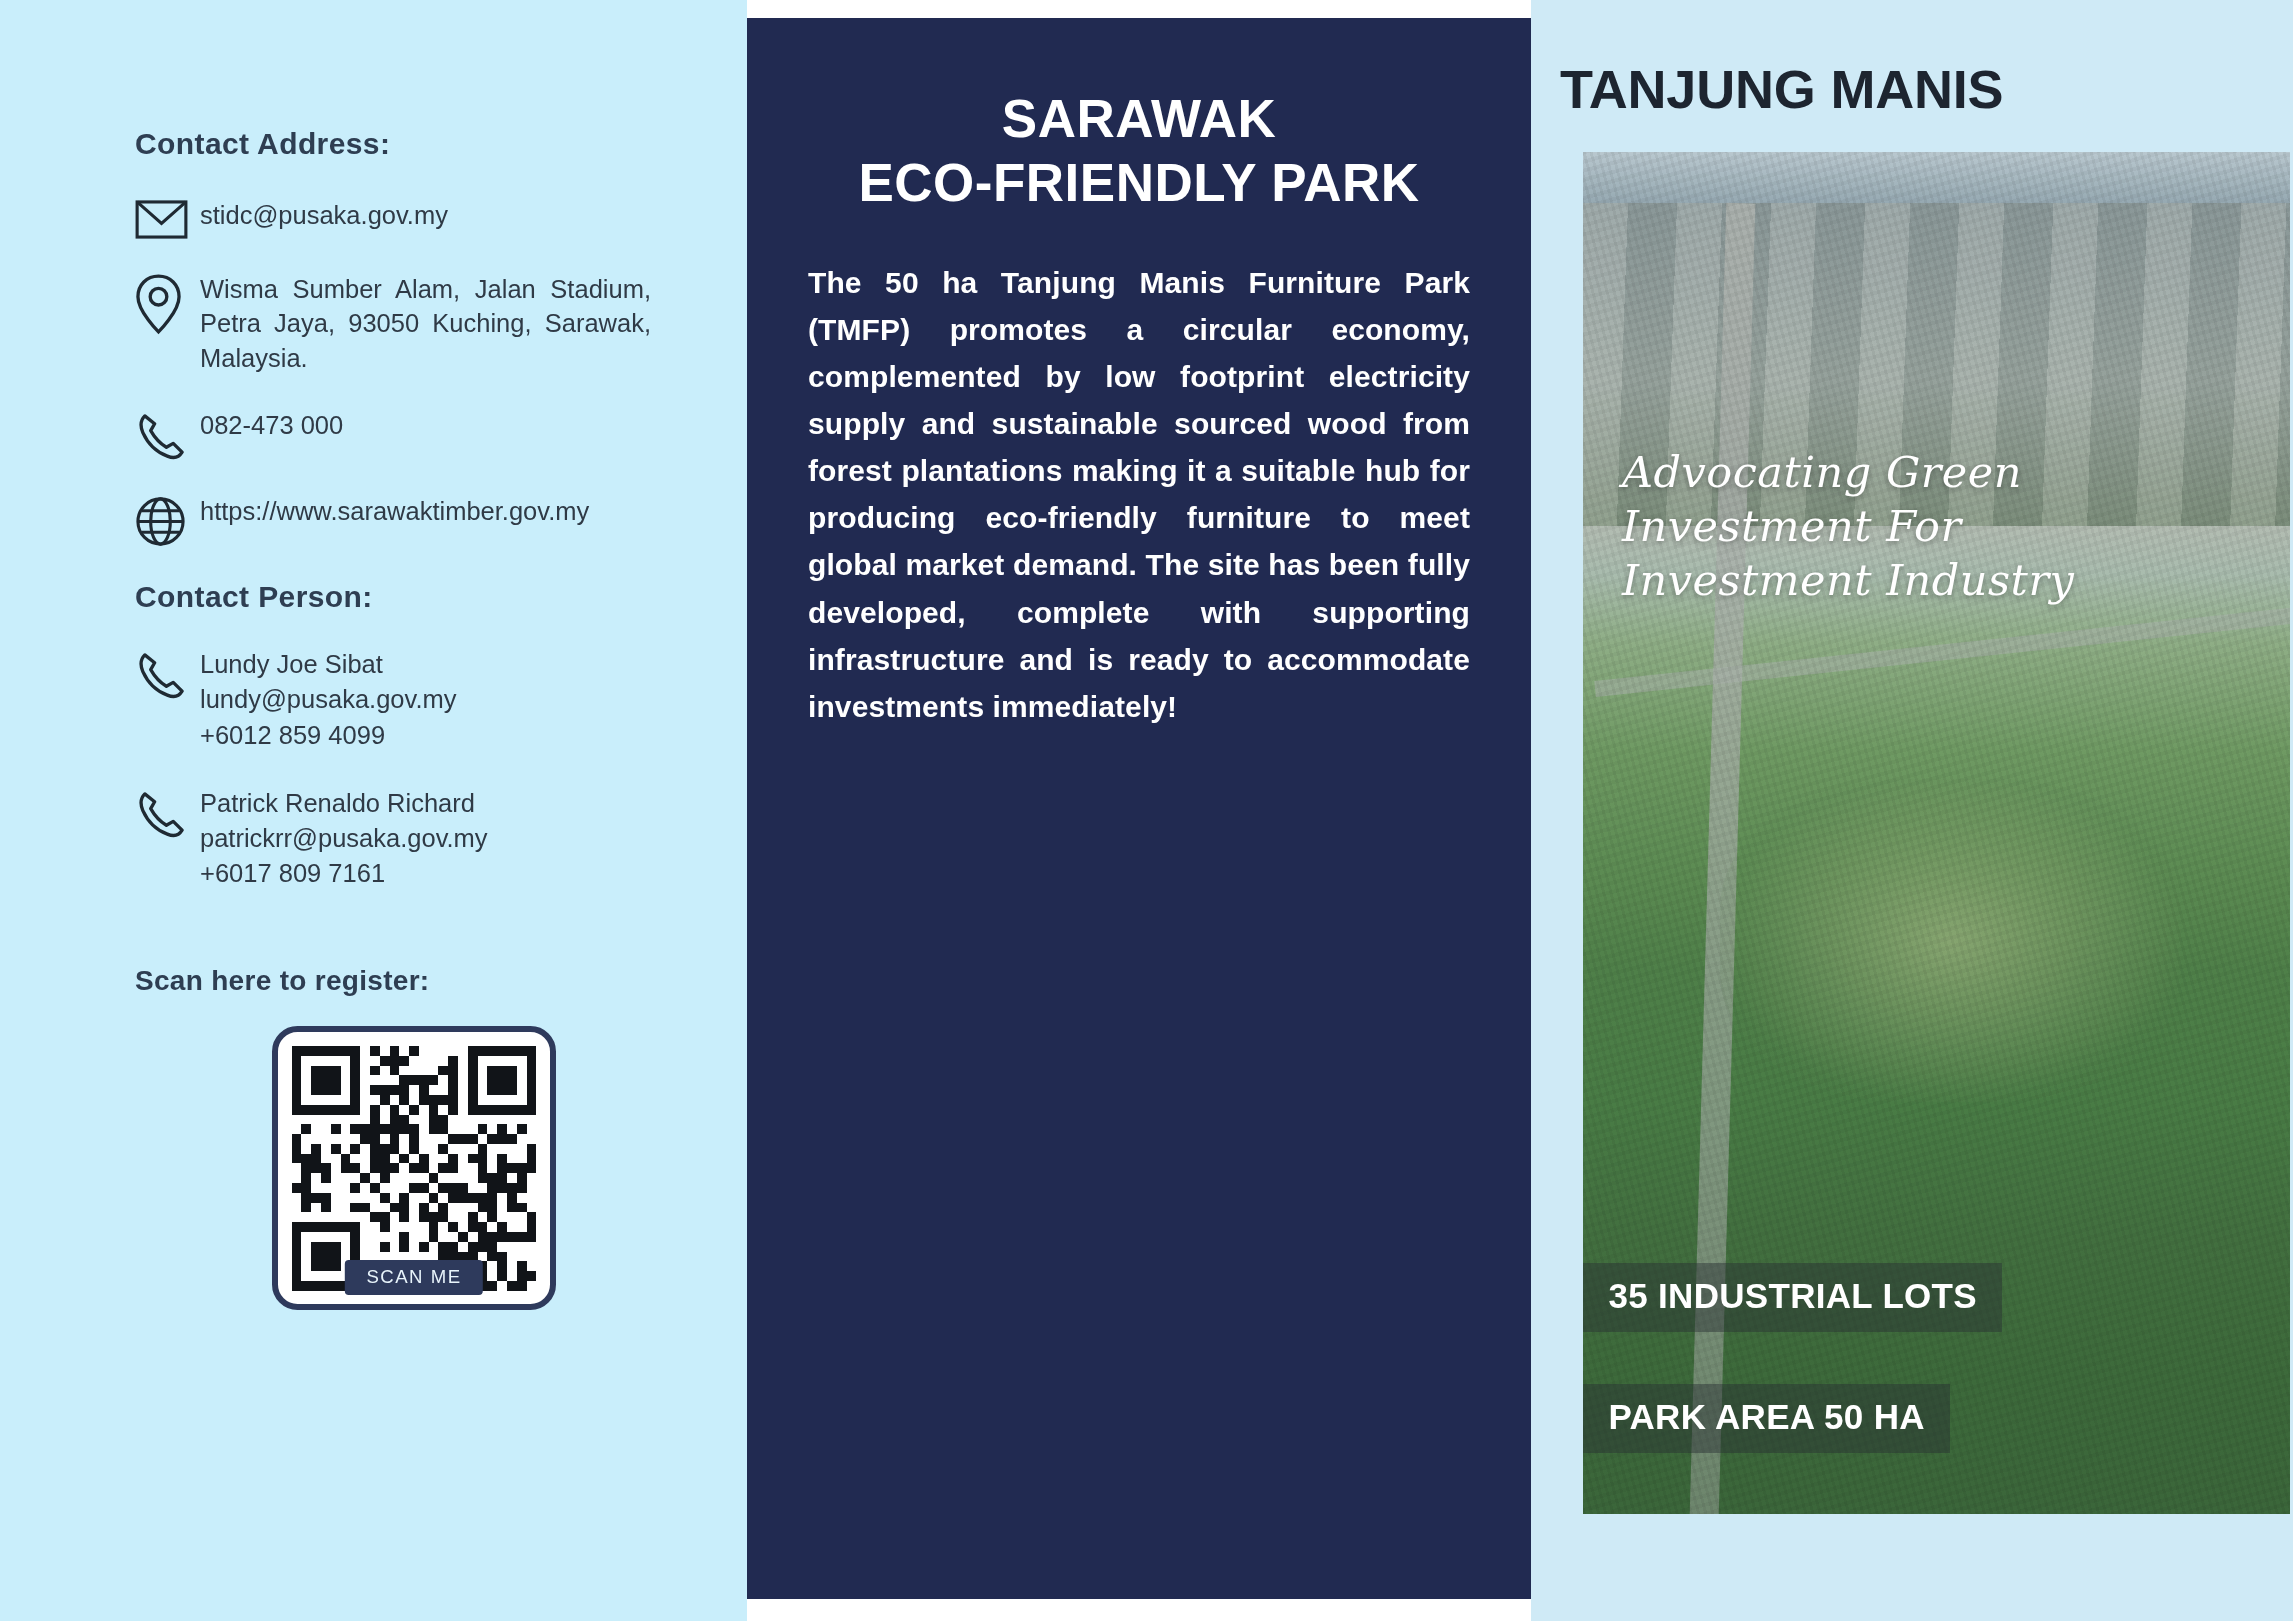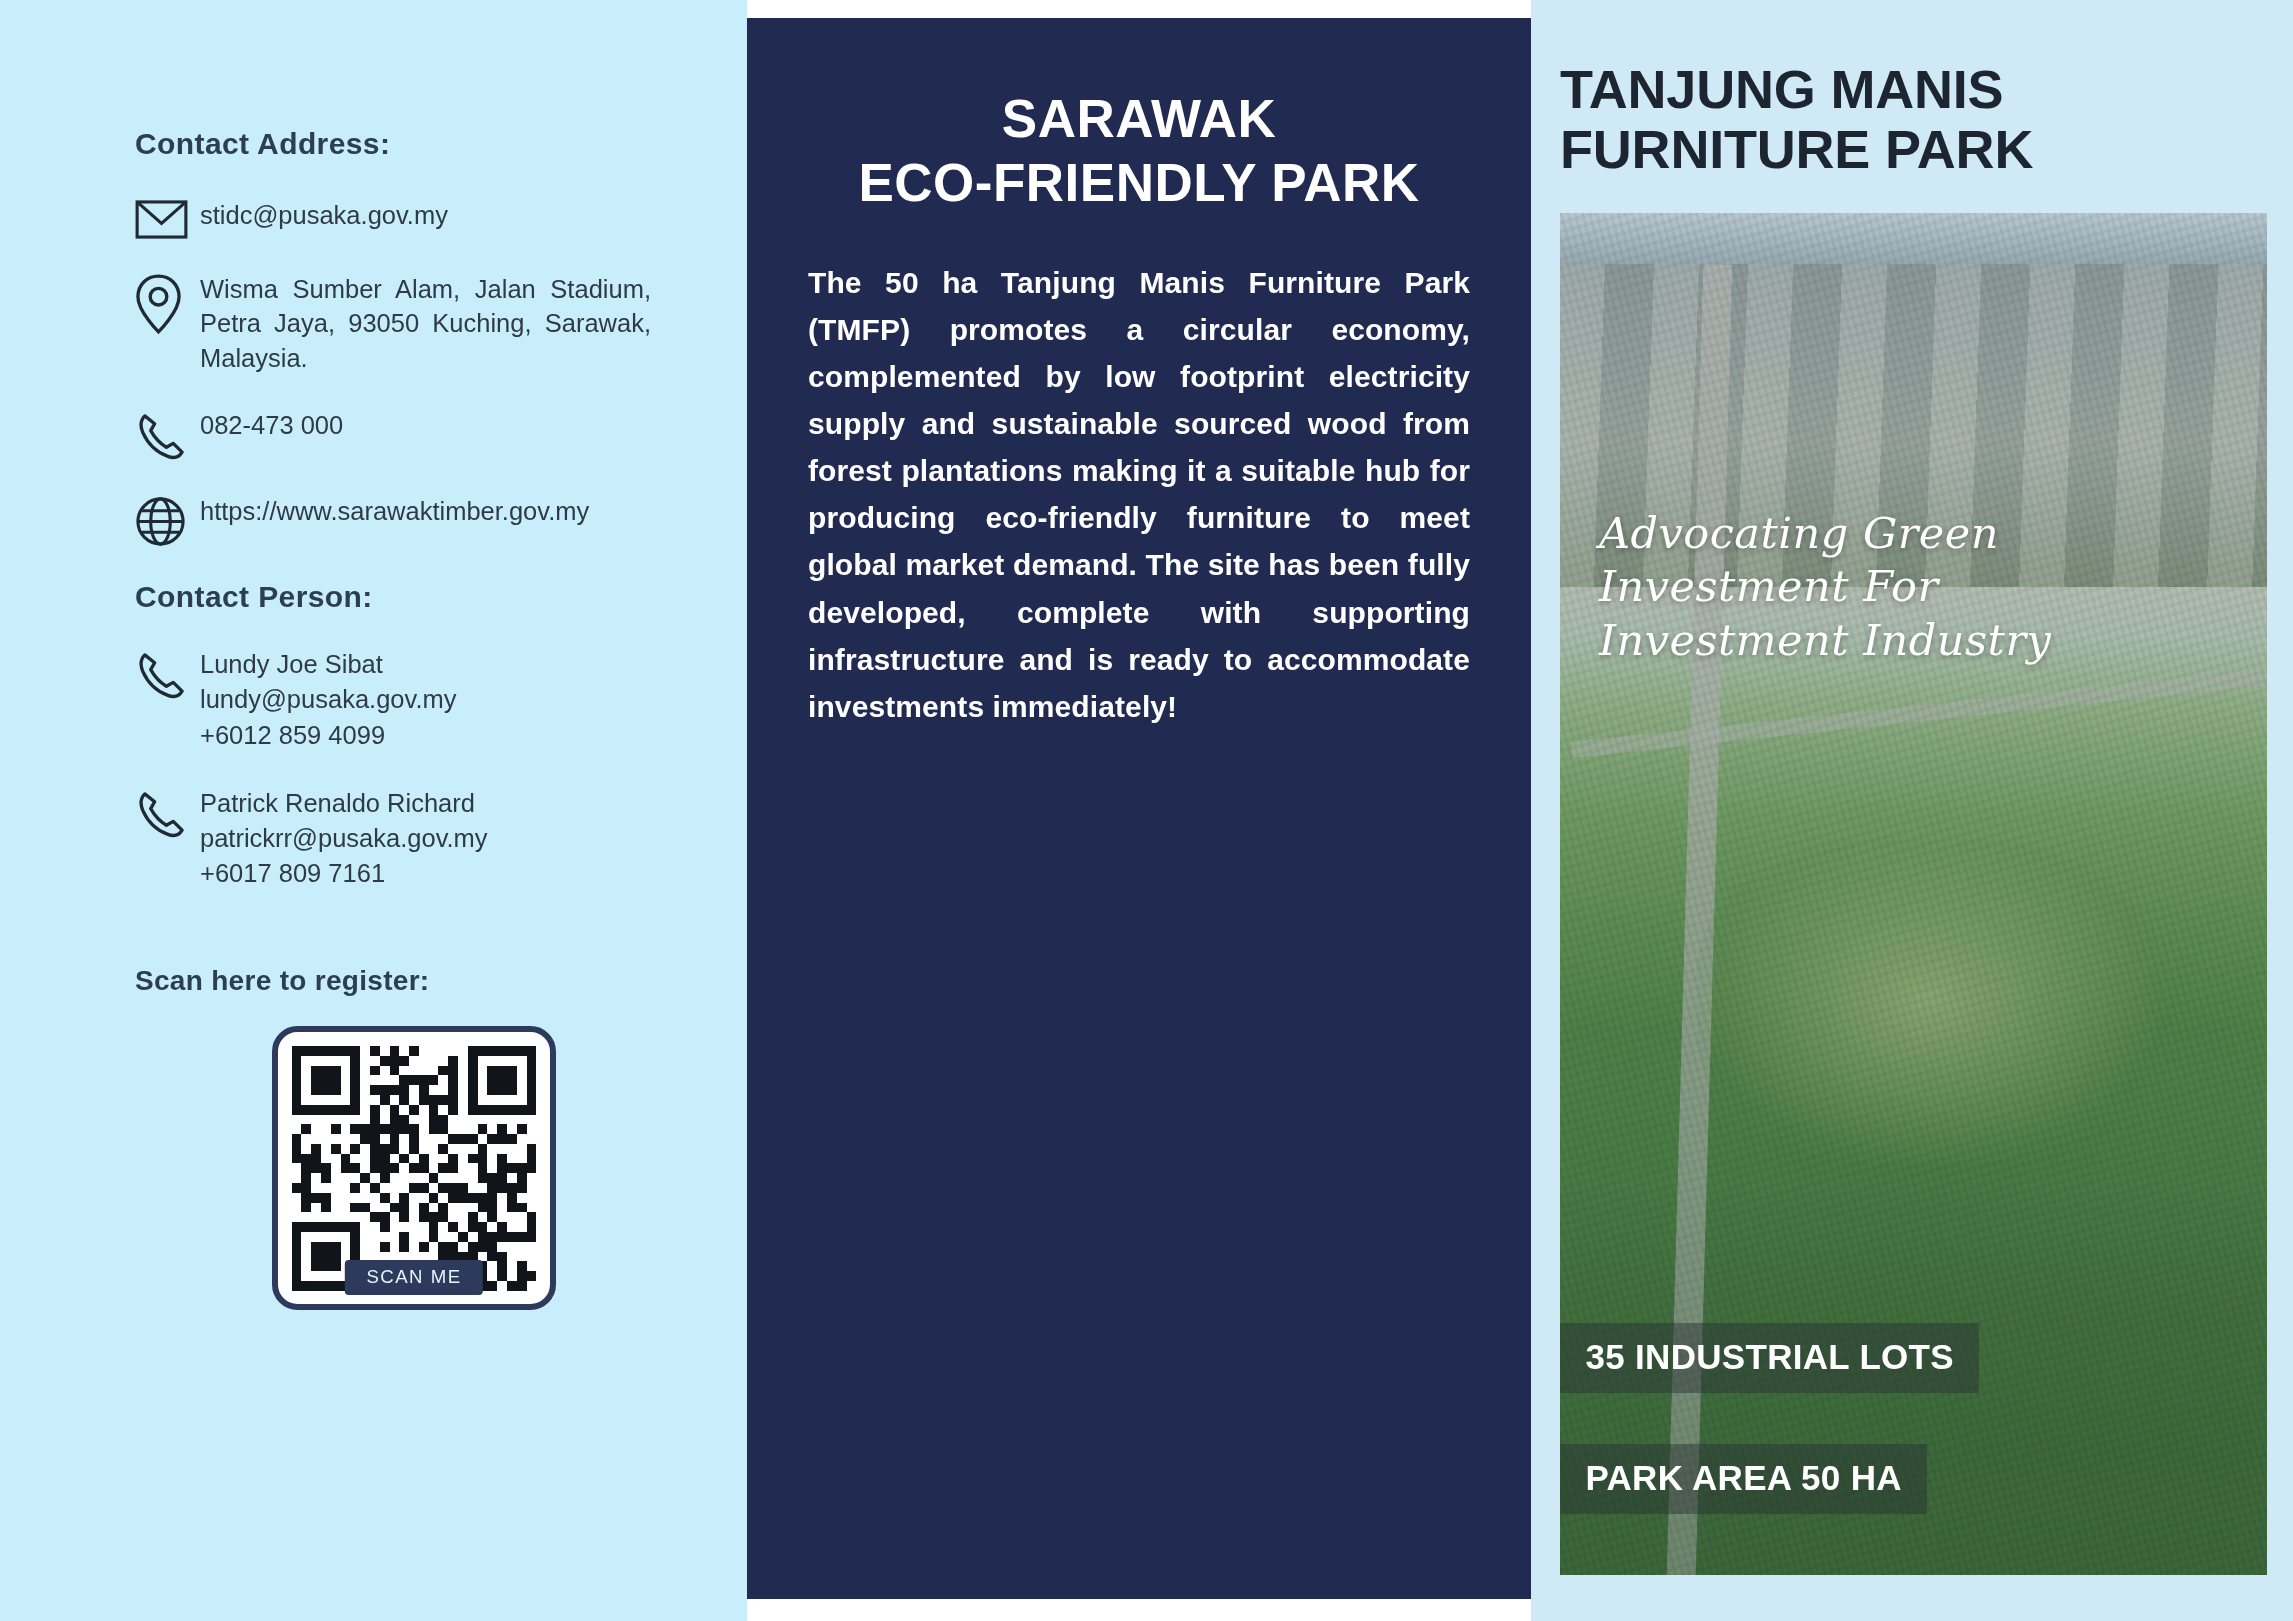--- a/index.html
+++ b/index.html
@@ -169,20 +169,21 @@
         #b7bdb4 26%,
         #a9bcae 31%,
         #8fae86 36%,
         #6f9a63 44%,
         #5e8d54 52%,
         #4f8049 60%,
         #497c45 70%,
         #426f3f 80%,
         #3d6a3b 90%,
         #3b663a 100%);
+    margin-left: 23px;
   }
   .photo .sky {
     position: absolute; left:0; top:0; width:100%; height:61px;
     background: linear-gradient(to bottom,#b9c8cf,#8fa3ac);
   }
   .photo .lots-zone {
     position: absolute; left:0; top:51px; width:100%; height:323px;
     background:
       repeating-linear-gradient(92deg, rgba(255,255,255,0.16) 0 45px, rgba(120,130,135,0.12) 45px 94px),
       linear-gradient(to bottom, #8d9b9b, #9aa69f 55%, #7c8f79 100%);
@@ -649,21 +650,20 @@
         <div>SARAWAK</div>
         <div>ECO-FRIENDLY PARK</div>
       </div>
       <p class="mid-para">The 50 ha Tanjung Manis Furniture Park (TMFP) promotes a circular economy, complemented by low footprint electricity supply and sustainable sourced wood from forest plantations making it a suitable hub for producing eco-friendly furniture to meet global market demand. The site has been fully developed, complete with supporting infrastructure and is ready to accommodate investments immediately!</p>
     </div>
   </div>
 
   <div class="panel-right">
     <div class="right-title">
       <div>TANJUNG MANIS</div>
-      <div>FURNITURE PARK</div>
     </div>
 
     <div class="photo">
       <div class="sky"></div>
       <div class="lots-zone"></div>
       <div class="road"></div>
       <div class="road2"></div>
       <div class="clearing"></div>
       <div class="grain"></div>
 

